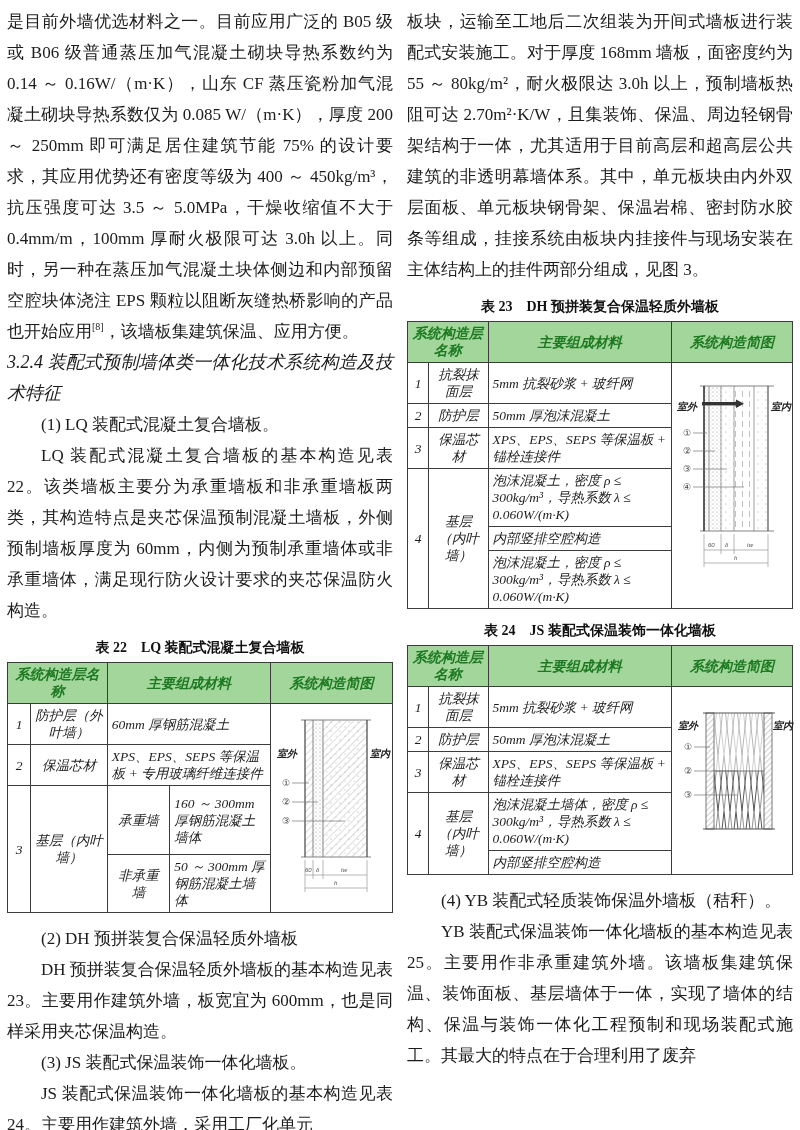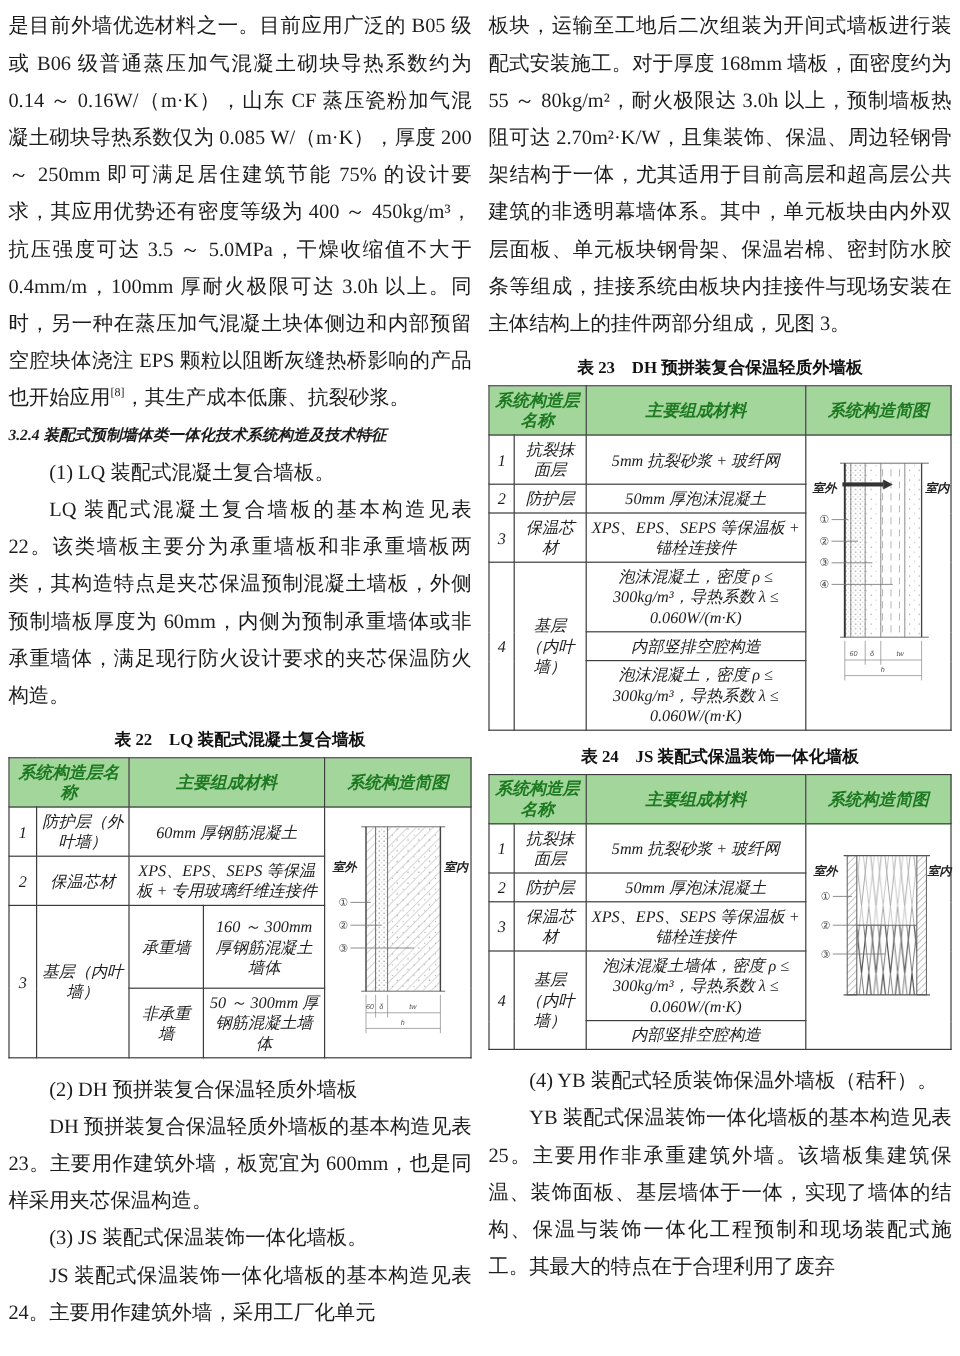--- a/index.html
+++ b/index.html
@@ -12,21 +12,21 @@
   .col { position:absolute; top:6px; width:386px; }
   .col-left  { left:7px; }
   .col-right { left:407px; }
   p.body {
     font-size:17px; line-height:31px; text-align:justify;
     text-justify:inter-character;
   }
   p.indent { text-indent:2em; }
   sup.ref { font-size:10px; vertical-align:super; line-height:0; }
   h3.sec {
-    font-size:13px; line-height:31px; font-weight:bold; font-style:italic;
+    font-size:18px; line-height:31px; font-weight:normal; font-style:italic;
     text-align:justify;
   }
   .tbl-caption {
     font-family:Liberation Serif, serif;
     font-weight:bold; font-size:14px; color:#111;
     text-align:center; margin:13px 0 5px 0;
   }
   table.sys {
     width:100%; border-collapse:collapse; table-layout:fixed;
     font-size:13.5px; line-height:17px;
@@ -36,36 +36,36 @@
   }
   table.sys th, table.sys td {
     border:1px solid #3c3c3c; padding:3px 4px; vertical-align:middle;
   }
   table.sys th {
     background:#a3d69b; color:#1d7a22;
     font-family:"Liberation Sans","DejaVu Sans",sans-serif;
     font-weight:bold; font-size:14px; line-height:17px; text-align:center;
   }
   td.c { text-align:center; }
-  td.mat { text-align:center; }
+  td.mat { text-align:left; }
   td.diag { text-align:left; vertical-align:middle; padding:2px; }
   svg text {
     font-family:"Liberation Sans","DejaVu Sans",sans-serif;
     fill:#333;
   }
   svg text.room { font-size:10px; font-weight:bold; fill:#222; }
   svg text.mark { font-size:9px; fill:#444; }
   svg text.dim  { font-size:6px; fill:#555; }
 </style>
 </head>
 <body>
 
 <div class="col col-left">
 
-  <p class="body"><span>是目前外墙优选材料之一。目前应用广泛的 B05 级或 B06 级普通蒸压加气混凝土砌块导热系数约为 0.14 ～ 0.16W/（m·K），山东 CF 蒸压瓷粉加气混凝土砌块导热系数仅为 0.085 W/（m·K），厚度 200 ～ 250mm 即可满足居住建筑节能 75% 的设计要求，其应用优势还有密度等级为 400 ～ 450kg/m³，抗压强度可达 3.5 ～ 5.0MPa，干燥收缩值不大于 0.4mm/m，100mm 厚耐火极限可达 3.0h 以上。同时，另一种在蒸压加气混凝土块体侧边和内部预留空腔块体浇注 EPS 颗粒以阻断灰缝热桥影响的产品也开始应用</span><sup class="ref">[8]</sup><span>，其生产成本低廉、抗裂砂浆。</span></p>
+  <p class="body"><span>是目前外墙优选材料之一。目前应用广泛的 B05 级或 B06 级普通蒸压加气混凝土砌块导热系数约为 0.14 ～ 0.16W/（m·K），山东 CF 蒸压瓷粉加气混凝土砌块导热系数仅为 0.085 W/（m·K），厚度 200 ～ 250mm 即可满足居住建筑节能 75% 的设计要求，其应用优势还有密度等级为 400 ～ 450kg/m³，抗压强度可达 3.5 ～ 5.0MPa，干燥收缩值不大于 0.4mm/m，100mm 厚耐火极限可达 3.0h 以上。同时，另一种在蒸压加气混凝土块体侧边和内部预留空腔块体浇注 EPS 颗粒以阻断灰缝热桥影响的产品也开始应用</span><sup class="ref">[8]</sup><span>，该墙板集建筑保温、应用方便。</span></p>
 
   <h3 class="sec">3.2.4 装配式预制墙体类一体化技术系统构造及技术特征</h3>
 
   <p class="body indent">(1) LQ 装配式混凝土复合墙板。</p>
   <p class="body indent">LQ 装配式混凝土复合墙板的基本构造见表 22。该类墙板主要分为承重墙板和非承重墙板两类，其构造特点是夹芯保温预制混凝土墙板，外侧预制墙板厚度为 60mm，内侧为预制承重墙体或非承重墙体，满足现行防火设计要求的夹芯保温防火构造。</p>
 
   <div class="tbl-caption">表 22　LQ 装配式混凝土复合墙板</div>
 
   <table class="sys">
     <colgroup>

